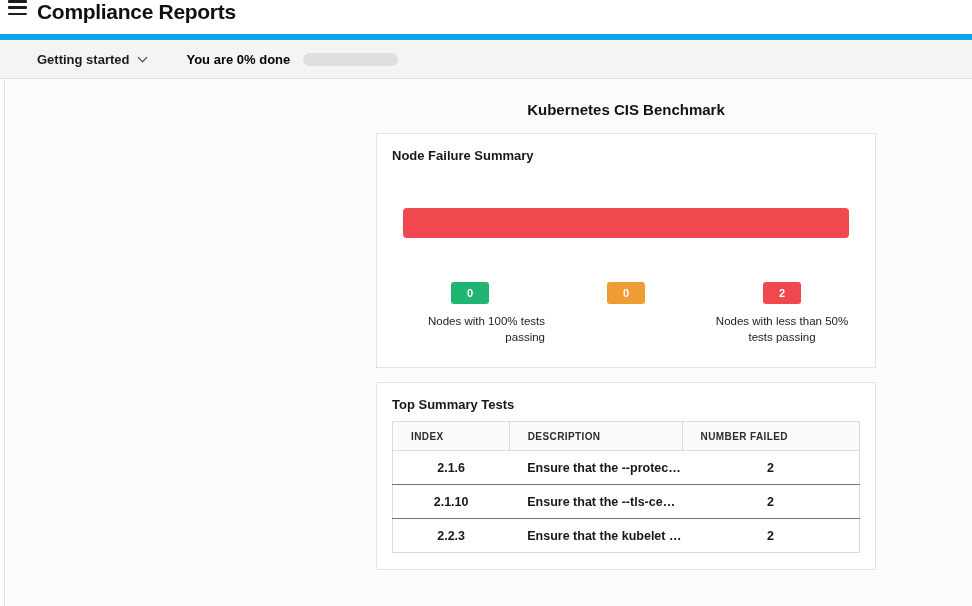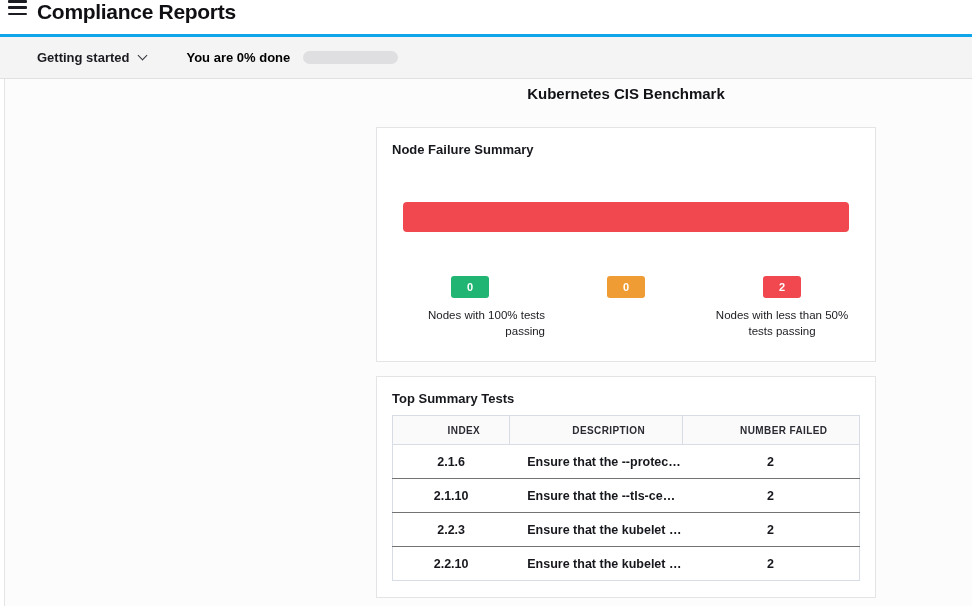--- a/index.html
+++ b/index.html
@@ -8,54 +8,54 @@
 
   .app { position: relative; width: 972px; height: 606px; background: #fff; overflow: hidden; }
 
   
   .topbar { height: 34px; display: flex; align-items: flex-start; padding-left: 8px; background: #fff; }
   .hamburger { width: 19px; height: 15px; display: flex; flex-direction: column; justify-content: space-between; cursor: pointer; }
   .hamburger span { display: block; height: 2.5px; background: #1b1c21; border-radius: 1px; }
   .app-title { margin-left: 10px; font-size: 21px; font-weight: 800; letter-spacing: -0.3px; color: #101014; }
 
   
-  .gs-bar { height: 45px; background: #f4f4f4; border-top: 3px solid #0ea5e9; border-bottom: 1px solid #e0e0e3; display: flex; align-items: center; }
+  .gs-bar { height: 45px; background: #f4f4f4; border-top: 6px solid #0ea5e9; border-bottom: 1px solid #e0e0e3; display: flex; align-items: center; }
   .gs-toggle { margin-left: 37px; display: flex; align-items: center; cursor: pointer; }
   .gs-label { font-size: 13px; font-weight: 600; color: #1b1c21; }
   .chevron { width: 7px; height: 7px; border-right: 1.6px solid #33343a; border-bottom: 1.6px solid #33343a; transform: rotate(45deg); margin-left: 10px; margin-top: -4px; }
   .gs-status { margin-left: 40px; font-size: 13px; font-weight: 700; color: #000000; }
   .gs-progress { margin-left: 13px; width: 95px; height: 13px; border-radius: 7px; background: #dfdfe2; overflow: hidden; }
   .gs-progress-fill { height: 100%; background: #21b573; width: 0%; }
 
   
   .main { height: 527px; margin-left: 4px; border-left: 1px solid #e4e4e7; background: #fcfcfc; }
   .content { margin-left: 371px; width: 500px; padding-top: 5px; }
-  .page-title { text-align: center; font-size: 15px; font-weight: 700; color: #111216; height: 19px; line-height: 19px; }
+  .page-title { text-align: center; font-size: 15px; font-weight: 700; color: #111216; height: 19px; line-height: 19px; margin-top: 16px; }
 
-  .card { margin-top: 24px; background: #fff; border: 1px solid #e4e4e7; padding: 14px 15px; }
+  .card { margin-top: 14px; background: #fff; border: 1px solid #e4e4e7; padding: 14px 15px; }
   .card-title { font-size: 13px; font-weight: 700; color: #17181d; }
 
   
   .stack-bar { margin: 45px 11px 0 11px; height: 30px; display: flex; border-radius: 4px; overflow: hidden; }
   .stack-bar .segment { height: 100%; }
   .stats-row { margin-top: 44px; display: flex; padding-bottom: 8px; }
   .stat { flex: 1; display: flex; flex-direction: column; align-items: center; }
   .badge { min-width: 38px; height: 22px; border-radius: 3px; color: #fff; font-size: 11px; font-weight: 700; display: flex; align-items: center; justify-content: center; }
   .stat-label { margin-top: 9px; font-size: 11.5px; font-weight: 500; line-height: 1.4; color: #1b1c21; text-align: center; }
   .stat:nth-child(1) .stat-label { max-width: 150px; text-align: right; }
   .stat:nth-child(2) .stat-label { max-width: 132px; }
   .stat:nth-child(3) .stat-label { max-width: 140px; }
 
   
   .tests-card { margin-top: 14px; padding-bottom: 16px; }
   table.tests { margin-top: 9px; width: 100%; border-collapse: collapse; border: 1px solid #d8dce5; table-layout: fixed; }
   table.tests col.c-index { width: 25%; }
   table.tests col.c-desc { width: 37%; }
   table.tests col.c-num { width: 38%; }
-  table.tests th { height: 29px; background: #fafafa; border: 1px solid #d8dce5; font-size: 10px; font-weight: 700; letter-spacing: 0.4px; color: #2b2c33; text-align: center; padding-left: 26px; }
+  table.tests th { height: 29px; background: #fafafa; border: 1px solid #d8dce5; font-size: 10px; font-weight: 700; letter-spacing: 0.4px; color: #2b2c33; text-align: left; padding-left: 18px; }
   table.tests td { height: 34px; font-size: 12.5px; font-weight: 600; color: #17181d; border-bottom: 1px solid #737373; background: #fff; }
   table.tests tr:last-child td { border-bottom: none; }
   td.cell-index { text-align: center; }
   td.cell-desc { padding-left: 18px; white-space: nowrap; overflow: hidden; }
   td.cell-num { text-align: center; }
 </style>
 </head>
 <body>
 
 <div class="app">
@@ -129,24 +129,19 @@
             <tr>
               <td class="cell-index">2.1.10</td>
               <td class="cell-desc">Ensure that the --tls-ce…</td>
               <td class="cell-num">2</td>
             </tr>
             <tr>
               <td class="cell-index">2.2.3</td>
               <td class="cell-desc">Ensure that the kubelet …</td>
               <td class="cell-num">2</td>
             </tr>
-            <tr>
-              <td class="cell-index">2.2.10</td>
-              <td class="cell-desc">Ensure that the kubelet …</td>
-              <td class="cell-num">2</td>
-            </tr>
           </tbody>
         </table>
       </div>
 
     </div>
   </div>
 </div>
 
 </body></html>

